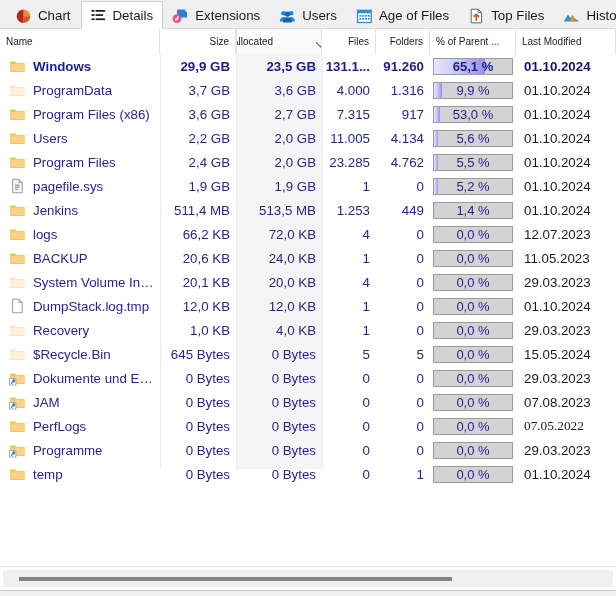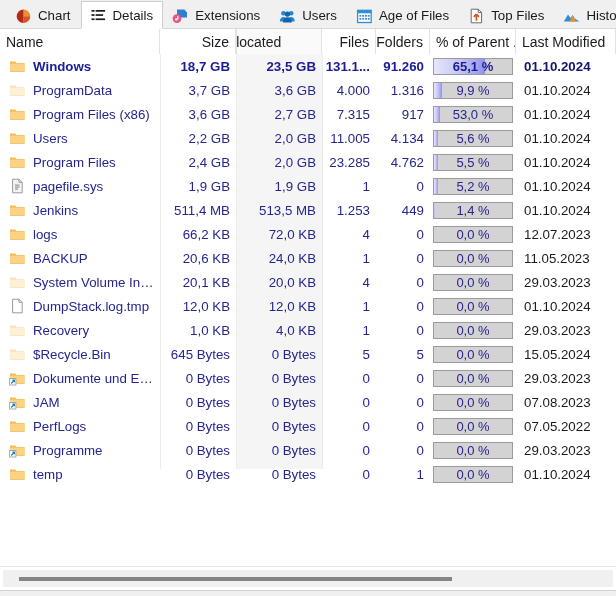--- a/index.html
+++ b/index.html
@@ -60,21 +60,21 @@
   }
 
   
   .hdr {
     flex: 0 0 25px;
     height: 25px;
     background: #ffffff;
     display: flex;
     position: relative;
     z-index: 2;
-    font-size: 14px;
+    font-size: 10px;
     color: #1b1b1b;
   }
   .hc {
     height: 25px;
     display: flex;
     align-items: center;
     padding: 0 6px;
     border-right: 1px solid #e2e2e2;
     white-space: nowrap;
     overflow: hidden;
@@ -343,21 +343,21 @@
       </div>
     <div class="rows" id="rows">
         <div class="row first">
           <div class="c name" style="flex: 0 0 160px;">
             <span class="fico"><svg width="17" height="16" viewBox="0 0 17 16">
                 <path d="M1 3.4 h5.1 l1.3 1.5 h8.1 v9 h-14.5 Z" fill="#f3b953"></path>
                 <path d="M1 5.6 h14.6 v7.8 h-14.6 Z" fill="#fbd387"></path>
               </svg></span>
             <span class="nametext">Windows</span>
           </div>
-          <div class="c r" style="flex: 0 0 76px;">18,7 GB</div>
+          <div class="c r" style="flex: 0 0 76px;">29,9 GB</div>
           <div class="c r" style="flex: 0 0 86px;">23,5 GB</div>
           <div class="c r" style="flex: 0 0 54px;">131.1...</div>
           <div class="c r" style="flex: 0 0 54px;">91.260</div>
           <div class="pcell" style="flex: 0 0 86px;">
             <div class="pbar">
               <div class="pfill" style="width: 65.1%;"></div>
               <span class="ptext">65,1 %</span>
             </div>
           </div>
           <div class="c date" style="flex: 0 0 100px;">01.10.2024</div>
@@ -662,21 +662,21 @@
           <div class="c r" style="flex: 0 0 76px;">0 Bytes</div>
           <div class="c r" style="flex: 0 0 86px;">0 Bytes</div>
           <div class="c r" style="flex: 0 0 54px;">0</div>
           <div class="c r" style="flex: 0 0 54px;">0</div>
           <div class="pcell" style="flex: 0 0 86px;">
             <div class="pbar">
               <div class="pfill" style="width: 0%;"></div>
               <span class="ptext">0,0 %</span>
             </div>
           </div>
-          <div class="c date" style="flex: 0 0 100px;">07.05.2022</div>
+          <div class="c date" style="flex: 0 0 100px; font-family: Liberation Serif, serif;">07.05.2022</div>
         </div>
         <div class="row">
           <div class="c name" style="flex: 0 0 160px;">
             <span class="fico"><svg width="17" height="16" viewBox="0 0 17 16">
                 <path d="M1 3.4 h5.1 l1.3 1.5 h8.1 v9 h-14.5 Z" fill="#f3b953"></path>
                 <path d="M1 5.6 h14.6 v7.8 h-14.6 Z" fill="#fbd387"></path>
                 <rect x="0.5" y="8.6" width="6.4" height="6.4" fill="#ffffff" stroke="#9a9a9a" stroke-width="0.8"></rect>
                 <path d="M2.2 13.5 L5.2 10.4 M3.4 10.2 h2 v2" stroke="#1f7ec4" stroke-width="1.2" fill="none"></path>
               </svg></span>
             <span class="nametext">Programme</span>

